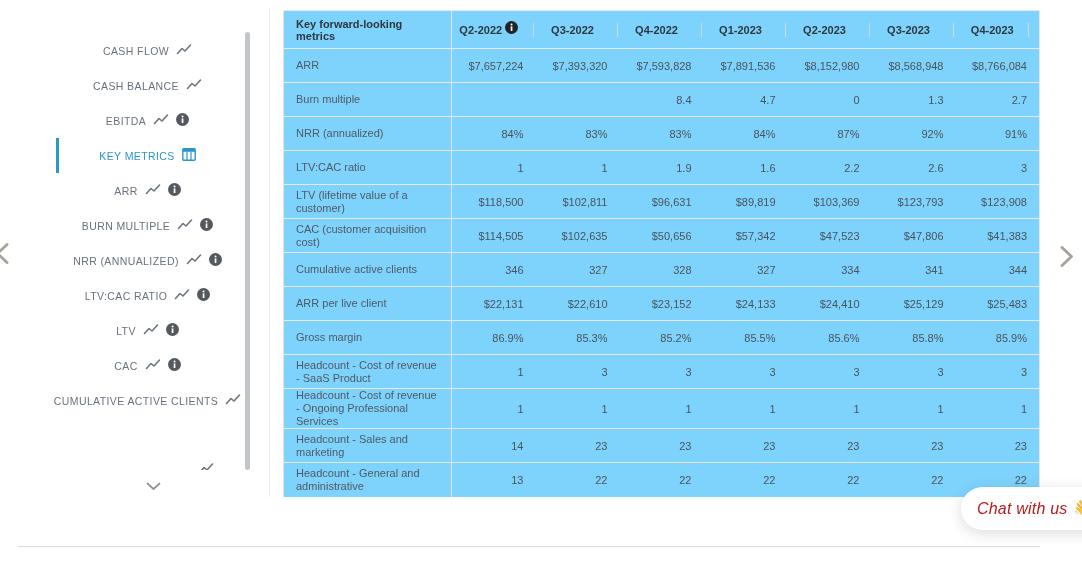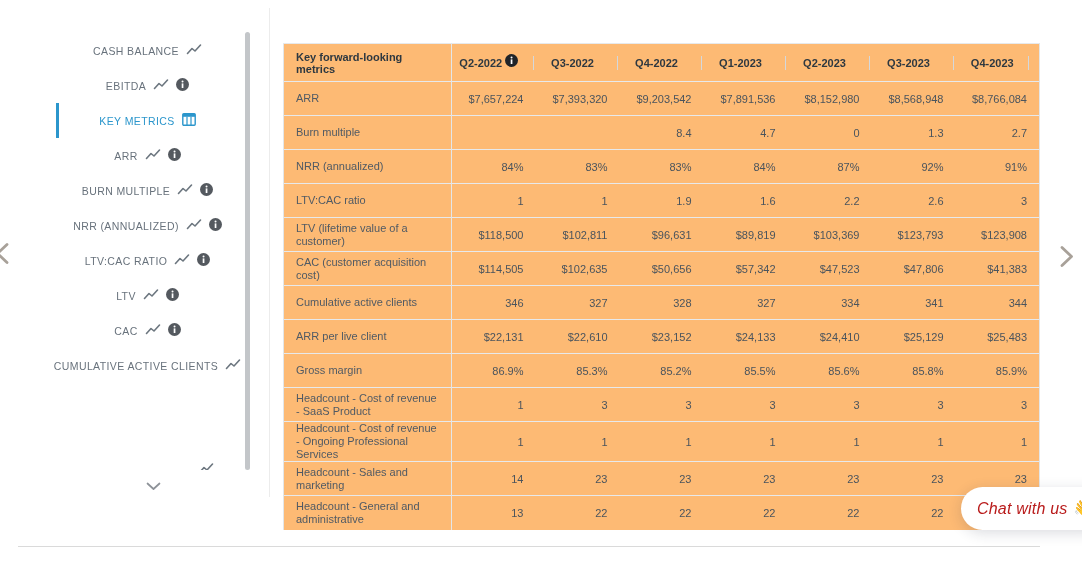--- a/index.html
+++ b/index.html
@@ -60,22 +60,21 @@
   
   .table-wrap {
     position:absolute; left:283px; top:10px;
     width:758px; height:536px;
     overflow:hidden;
   }
   table.metrics {
     border-collapse:collapse;
     table-layout:fixed;
     width:757px;
-    background:#fdba74;
-    margin-top:33px;
+    background:#7dd3fc;
   }
   table.metrics col.c-label { width:168px; }
   table.metrics col.c-data  { width:84px; }
   table.metrics th, table.metrics td {
     border-top:1px solid #e7e9eb;
     font-size:11px;
     vertical-align:middle;
   }
   table.metrics tr > *:first-child { border-left:1px solid #e3e6e8; border-right:1px solid #e3e6e8; }
   table.metrics tr > *:last-child  { border-right:1px solid #e3e6e8; }
@@ -142,20 +141,26 @@
   <div class="chev chev-right">
     <span>
       <svg width="17" height="23" viewBox="0 0 17 23">
           <polyline points="4,2.5 13.5,11.5 4,20.5" fill="none" stroke="#a8a199" stroke-width="2.8" stroke-linecap="round" stroke-linejoin="round"></polyline>
         </svg>
     </span>
   </div>
 
   <div class="sidebar">
     <div class="nav-list" id="nav-list">
+        <div class="nav-item">
+          <span class="nav-label">CASH FLOW</span>
+          <span><svg width="16" height="13" viewBox="0 0 16 13">
+              <polyline points="1.5,10.5 6,5.5 9,8 14.5,2" fill="none" stroke="#6c767f" stroke-width="1.6" stroke-linecap="round" stroke-linejoin="round"></polyline>
+            </svg></span>
+        </div>
         <div class="nav-item">
           <span class="nav-label">CASH BALANCE</span>
           <span><svg width="16" height="13" viewBox="0 0 16 13">
               <polyline points="1.5,10.5 6,5.5 9,8 14.5,2" fill="none" stroke="#6c767f" stroke-width="1.6" stroke-linecap="round" stroke-linejoin="round"></polyline>
             </svg></span>
         </div>
         <div class="nav-item">
           <span class="nav-label">EBITDA</span>
           <span><svg width="16" height="13" viewBox="0 0 16 13">
               <polyline points="1.5,10.5 6,5.5 9,8 14.5,2" fill="none" stroke="#6c767f" stroke-width="1.6" stroke-linecap="round" stroke-linejoin="round"></polyline>
@@ -291,21 +296,21 @@
             <th class="qcol"><span>Q2-2023</span><span class="col-sep"></span></th>
             <th class="qcol"><span>Q3-2023</span><span class="col-sep"></span></th>
             <th class="qcol"><span>Q4-2023</span><span class="col-sep"></span></th>
           </tr>
         </thead>
       <tbody id="metrics-body">
           <tr>
             <td class="label-cell">ARR</td>
             <td class="val">$7,657,224</td>
             <td class="val">$7,393,320</td>
-            <td class="val">$9,203,542</td>
+            <td class="val">$7,593,828</td>
             <td class="val">$7,891,536</td>
             <td class="val">$8,152,980</td>
             <td class="val">$8,568,948</td>
             <td class="val">$8,766,084</td>
           </tr>
           <tr>
             <td class="label-cell">Burn multiple</td>
             <td class="val"></td>
             <td class="val"></td>
             <td class="val">8.4</td>

